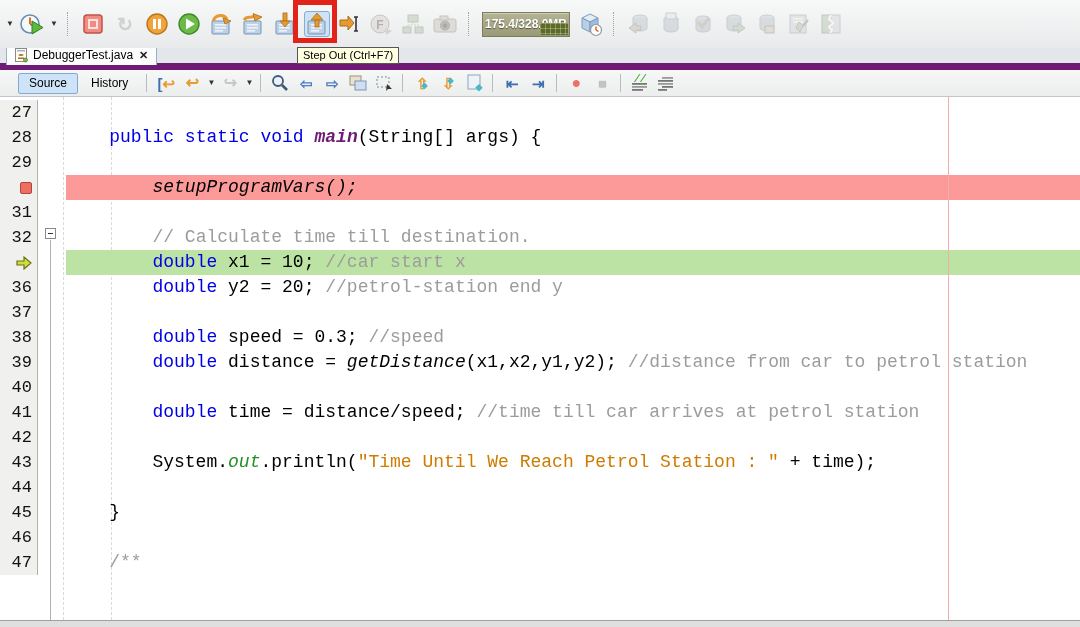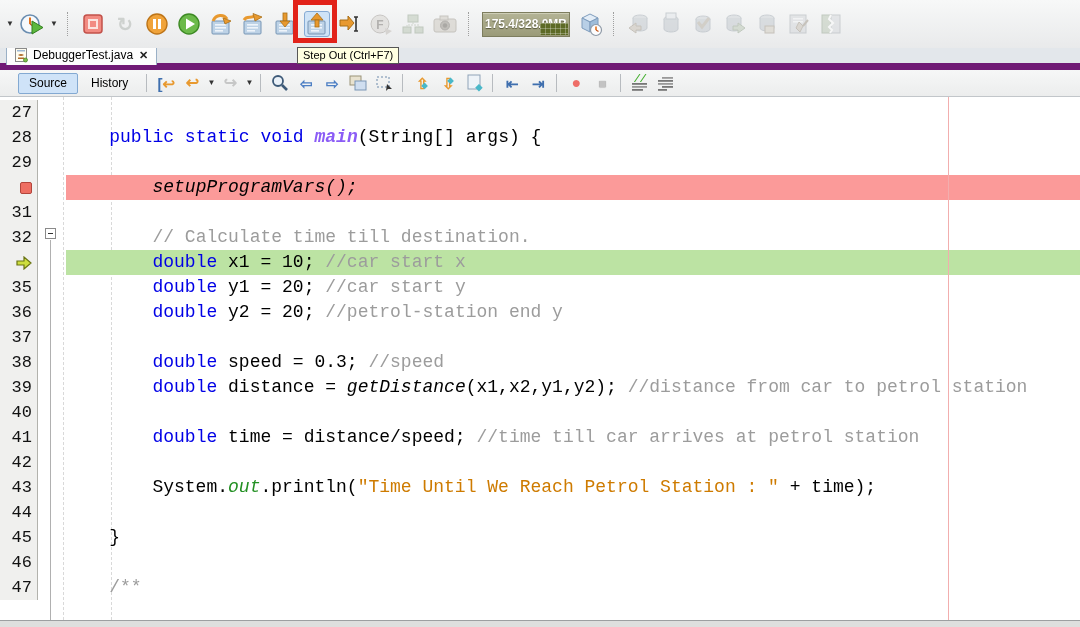--- a/index.html
+++ b/index.html
@@ -47,21 +47,21 @@
   .gut { width:38px; background:#f0f0ee; border-right:1px solid #b2b2ac; text-align:right; padding-right:5px;
          font-family:"Liberation Mono","DejaVu Sans Mono",monospace; font-size:17px; line-height:25px; color:#111; flex:none;
          display:flex; align-items:center; justify-content:flex-end; }
   .fold { width:28px; flex:none; }
   .code { flex:1; font-family:"Liberation Mono","DejaVu Sans Mono",monospace; font-size:18px; line-height:25px; white-space:pre; }
   .row.hl-bp .code { background:#fb9a99; position:relative; z-index:1; }
   .row.hl-cur .code { background:#bce3a3; position:relative; z-index:1; }
   .code span { position:relative; z-index:2; }
   .t0 { color:#000; }
   .t1 { color:#0000e6; }
-  .t2 { color:#8b5cf6; font-weight:bold; font-style:italic; }
+  .t2 { color:#701a75; font-weight:bold; font-style:italic; }
   .t3 { color:#000; font-style:italic; }
   .t4 { color:#9c9c9c; }
   .t5 { color:#239023; font-style:italic; }
   .t6 { color:#ce7b00; }
 
   .fold-ov { position:absolute; z-index:3; }
   .fbox { position:absolute; width:11px; height:11px; background:#fff; border:1px solid #8a8a8a; }
   .fbox:after { content:""; position:absolute; left:2px; top:4px; width:5px; height:1px; background:#333; }
   .fline { position:absolute; width:1px; background:#b0b0b0; }
 
@@ -498,27 +498,20 @@
               <svg class="cur-arrow" viewBox="0 0 16 14">
                 <polygon points="1,5 8,5 8,1 15,7 8,13 8,9 1,9" fill="#cede3e" stroke="#6a7413" stroke-width="1.2"></polygon>
               </svg>
             </span>
           </div>
           <div class="fold"></div>
           <div class="code"><span class="t0">        </span><span class="t1">double</span><span class="t0"> x1 = 10; </span><span class="t4">//car start x</span></div>
         </div>
         <div class="row">
           <div class="gut">
-            <span>35</span>
-          </div>
-          <div class="fold"></div>
-          <div class="code"><span class="t0">        </span><span class="t1">double</span><span class="t0"> y1 = 20; </span><span class="t4">//car start y</span></div>
-        </div>
-        <div class="row">
-          <div class="gut">
             <span>36</span>
           </div>
           <div class="fold"></div>
           <div class="code"><span class="t0">        </span><span class="t1">double</span><span class="t0"> y2 = 20; </span><span class="t4">//petrol-station end y</span></div>
         </div>
         <div class="row">
           <div class="gut">
             <span>37</span>
           </div>
           <div class="fold"></div>

